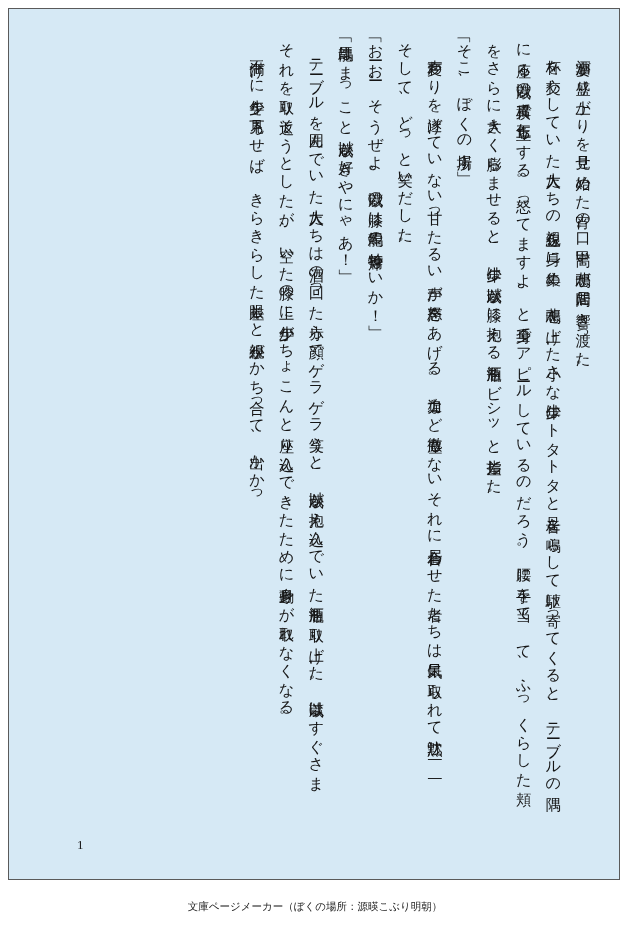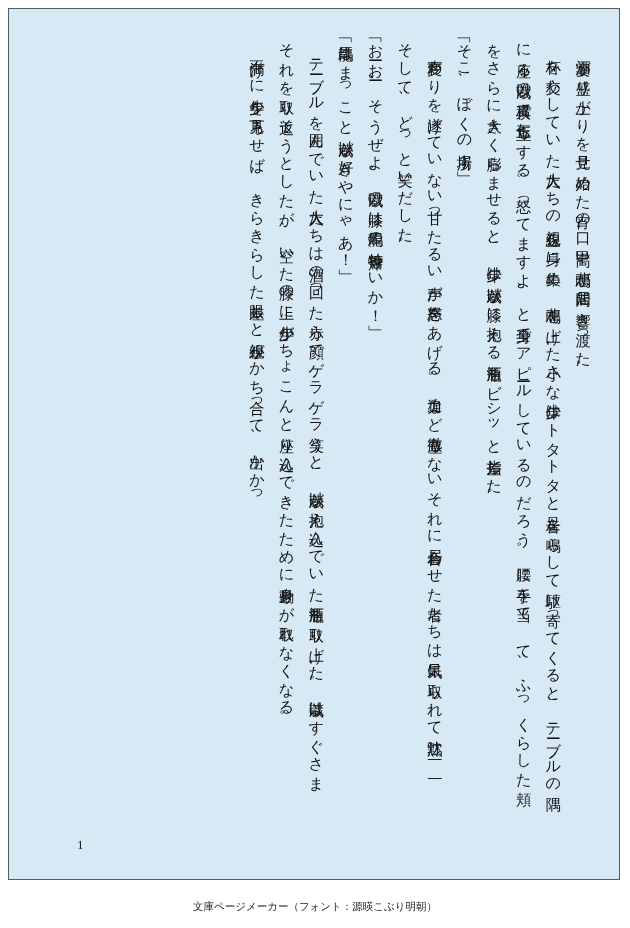--- a/index.html
+++ b/index.html
@@ -91,15 +91,15 @@
       <p class="noindent">「おーおー、そうぜよ。以蔵の膝は龍馬の特等席やいか！」</p>
       <p class="noindent">「龍馬はまっこと以蔵が好きやにゃあ！」</p>
       <p>テーブルを囲んでいた大人たちは酒の回った赤ら顔でゲラゲラ笑うと、以蔵が抱え込んでいた酒瓶を取り上げた。以蔵はすぐさまそれを取り返そうとしたが、空いた膝の上に少年がちょこんと座り込んできたために身動きが取れなくなる。</p>
       <p>不満げに少年を見下ろせば、きらきらした眼差しと視線がかち合って、出かかっ</p>
     </div>
 
     <div id="page-number">1</div>
 
   </div>
 
-  <div id="footer">文庫ページメーカー（フォント：源暎こぶり明朝）</div>
+  <div id="footer">文庫ページメーカー（ぼくの場所：源暎こぶり明朝）</div>
 
 </div>
 
 </body></html>

